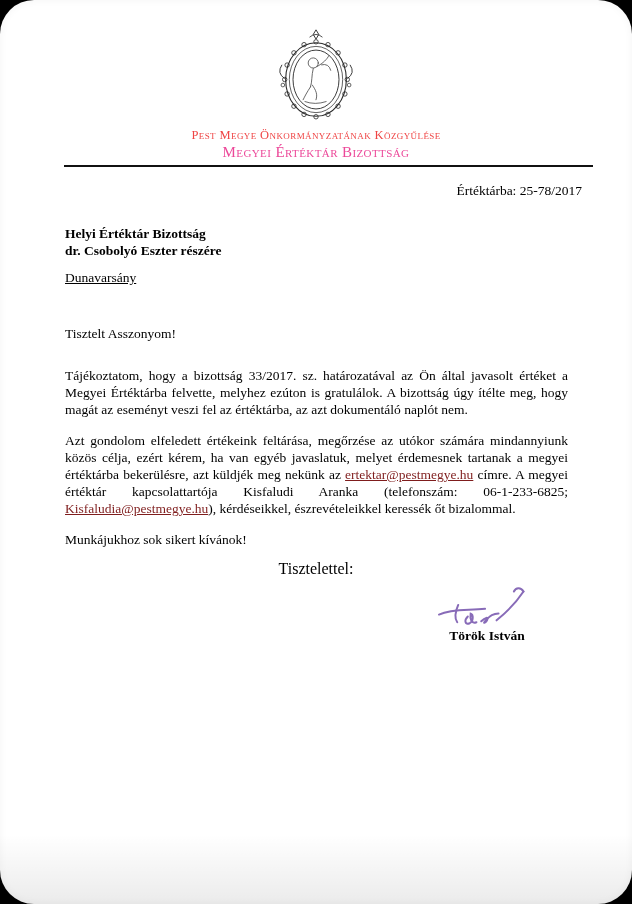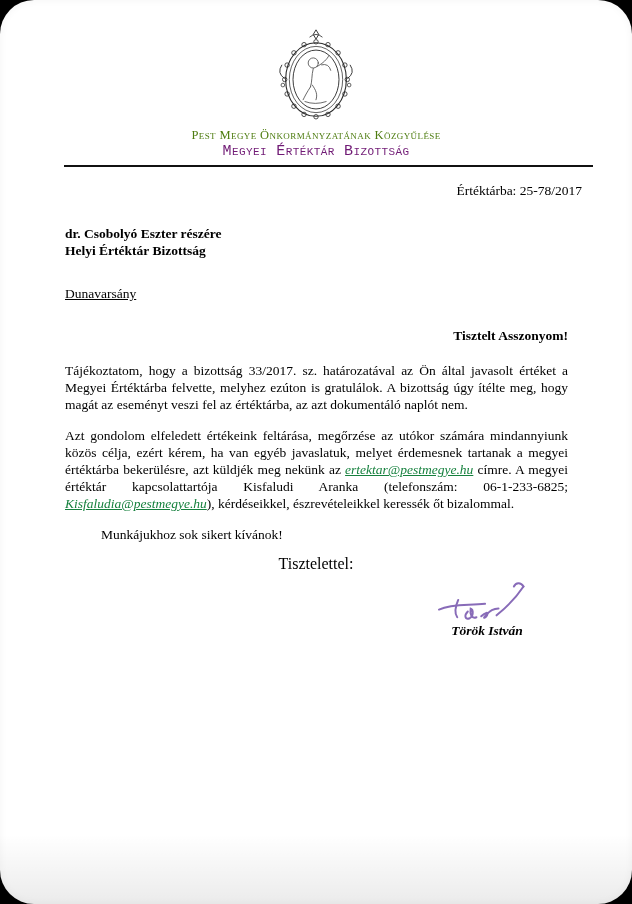--- a/index.html
+++ b/index.html
@@ -28,44 +28,43 @@
     height: 70px;
     background: linear-gradient(to bottom, rgba(0,0,0,0), rgba(0,0,0,0.08));
     pointer-events: none;
   }
   .letterhead { text-align: center; padding-top: 28px; }
   .emblem { display: inline-block; width: 92px; height: 92px; }
   .emblem svg { width: 92px; height: 92px; display: block; }
   .org-line1 {
     font-size: 12.5px; line-height: 15px;
     font-variant: small-caps; letter-spacing: 0.4px;
-    color: #4d7c0f; margin-top: 4px;
+    color: #ef4444; margin-top: 4px;
   }
   .org-line2 {
     font-size: 15px; line-height: 18px;
     font-variant: small-caps; letter-spacing: 0.4px;
-    color: #701a75;
-    font-family: Liberation Mono, monospace;
+    color: #ec4899;
   }
   .rule { height: 2px; background: #111; width: 529px; margin: 4px 0 0 64px; }
   .ref-line {
     text-align: right;
     margin: 15px 50px 0 0;
     font-size: 13.5px; line-height: 17px;
   }
   .content { padding: 0 64px 0 65px; font-size: 13.5px; line-height: 17px; }
   .addressee { margin-top: 26px; }
   .bold { font-weight: bold; }
-  .addr-city { margin-top: 26px; text-decoration: underline; }
-  .salutation { margin-top: 25px; text-align: right; font-weight: bold; }
+  .addr-city { margin-top: 10px; text-decoration: underline; }
+  .salutation { margin-top: 39px; text-align: left; font-weight: normal; }
   .content p { margin: 11px 0 0 0; text-align: justify; }
   .content p.no-justify { text-align: left; }
-  .link { color: #15803d; text-decoration: underline; cursor: pointer; font-style: italic; }
+  .link { color: #7f1d1d; text-decoration: underline; cursor: pointer; }
   .valediction { margin-top: 12px; text-align: center; }
-  .sig-block { width: 180px; margin: 0 0 16px 397px; text-align: center; font-style: italic; }
+  .sig-block { width: 180px; margin: 0 0 16px 397px; text-align: center; }
   .sig-scribble { height: 48px; margin-top: 2px; }
   .sig-scribble svg { width: 120px; height: 48px; }
   .sig-name, .sig-title { font-weight: bold; font-size: 13.5px; line-height: 16px; }
 </style>
 </head>
 <body>
 
 <div class="page">
 
   <header class="letterhead">
@@ -117,34 +116,34 @@
     <div class="org-line1">Pest Megye Önkormányzatának Közgyűlése</div>
     <div class="org-line2">Megyei Értéktár Bizottság</div>
     <div class="rule"></div>
   </header>
 
   <div class="ref-line"><span>Értéktárba:</span> <span>25-78/2017</span></div>
 
   <div class="content">
 
     <div class="addressee">
+      <div class="bold">Helyi Értéktár Bizottság</div>
       <div class="bold">dr. Csobolyó Eszter részére</div>
-      <div class="bold">Helyi Értéktár Bizottság</div>
       <div class="addr-city">Dunavarsány</div>
     </div>
 
     <div class="salutation">Tisztelt Asszonyom!</div>
 
 
-    <p style="margin-top:18px;">Tájékoztatom, hogy a bizottság 33/2017. sz. határozatával az Ön által javasolt értéket a Megyei Értéktárba felvette, melyhez ezúton is gratulálok. A bizottság úgy ítélte meg, hogy magát az eseményt veszi fel az értéktárba, az azt dokumentáló naplót nem.</p>
+    <p style="margin-top:25px;">Tájékoztatom, hogy a bizottság 33/2017. sz. határozatával az Ön által javasolt értéket a Megyei Értéktárba felvette, melyhez ezúton is gratulálok. A bizottság úgy ítélte meg, hogy magát az eseményt veszi fel az értéktárba, az azt dokumentáló naplót nem.</p>
 
 
     <p style="margin-top:14px;"><span>Azt gondolom elfeledett értékeink feltárása, megőrzése az utókor számára mindannyiunk közös célja, ezért kérem, ha van egyéb javaslatuk, melyet érdemesnek tartanak a megyei értéktárba bekerülésre, azt küldjék meg nekünk az </span><a class="link">ertektar@pestmegye.hu</a><span> címre. A megyei értéktár kapcsolattartója Kisfaludi Aranka (telefonszám: 06-1-233-6825; </span><a class="link">Kisfaludia@pestmegye.hu</a><span>), kérdéseikkel, észrevételeikkel keressék őt bizalommal.</span></p>
 
-    <p class="no-justify" style="margin-top:14px;margin-left:36px;">Munkájukhoz sok sikert kívánok!</p>
+    <p class="no-justify" style="margin-top:14px;">Munkájukhoz sok sikert kívánok!</p>
 
 
   </div>
 
   <div class="valediction">Tisztelettel:</div>
 
   <div class="sig-block">
     <div class="sig-scribble">
       <svg viewBox="0 0 120 50" fill="none" xmlns="http://www.w3.org/2000/svg">
         <g stroke="#7e5fb2" stroke-width="2.1" stroke-linecap="round" opacity="0.92">

